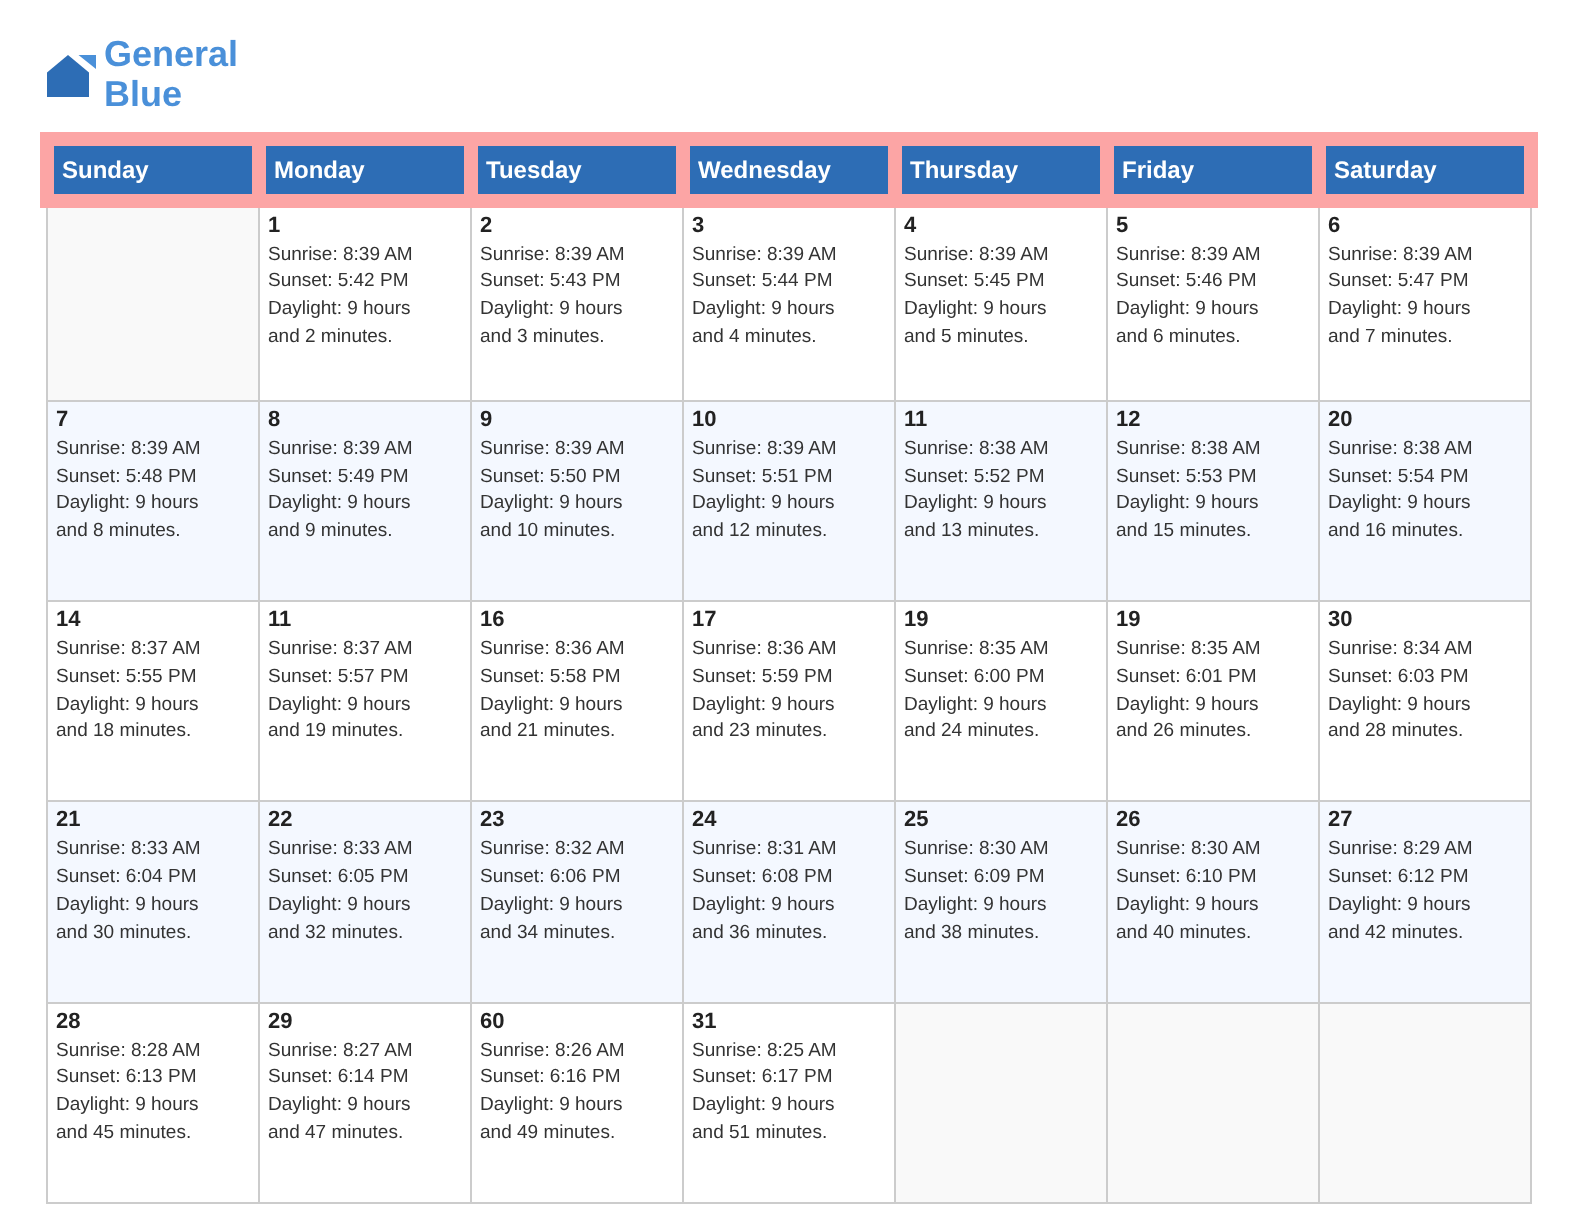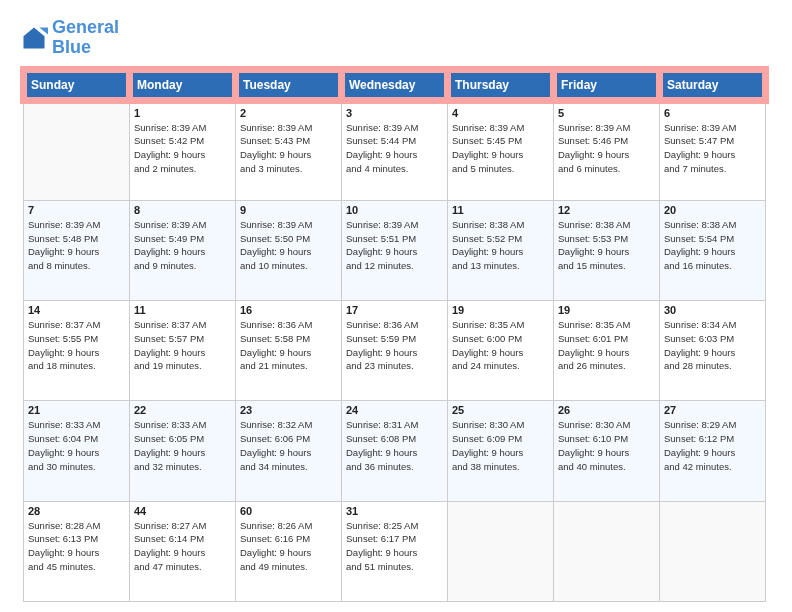--- a/index.html
+++ b/index.html
@@ -249,21 +249,21 @@
             <span class="day-num">27</span>
             <div class="day-info">Sunrise: 8:29 AM<br>Sunset: 6:12 PM<br>Daylight: 9 hours<br>and 42 minutes.</div>
           </td>
         </tr>
         <tr>
           <td>
             <span class="day-num">28</span>
             <div class="day-info">Sunrise: 8:28 AM<br>Sunset: 6:13 PM<br>Daylight: 9 hours<br>and 45 minutes.</div>
           </td>
           <td>
-            <span class="day-num">44</span>
+            <span class="day-num">29</span>
             <div class="day-info">Sunrise: 8:27 AM<br>Sunset: 6:14 PM<br>Daylight: 9 hours<br>and 47 minutes.</div>
           </td>
           <td>
             <span class="day-num">60</span>
             <div class="day-info">Sunrise: 8:26 AM<br>Sunset: 6:16 PM<br>Daylight: 9 hours<br>and 49 minutes.</div>
           </td>
           <td>
             <span class="day-num">31</span>
             <div class="day-info">Sunrise: 8:25 AM<br>Sunset: 6:17 PM<br>Daylight: 9 hours<br>and 51 minutes.</div>
           </td>

